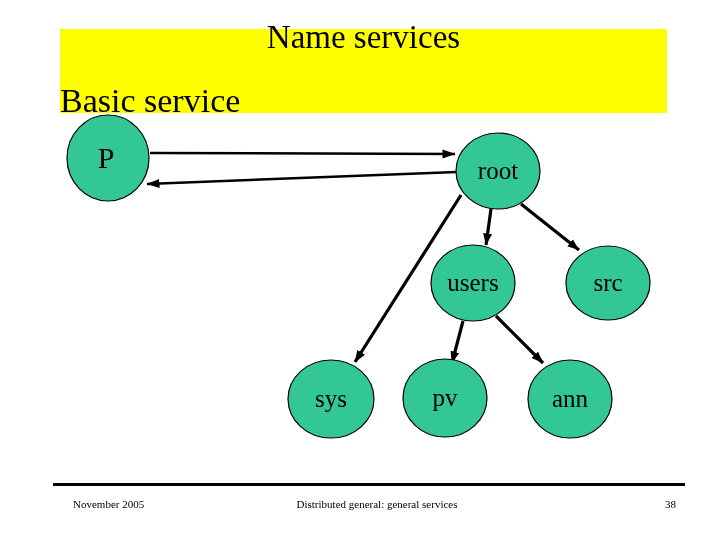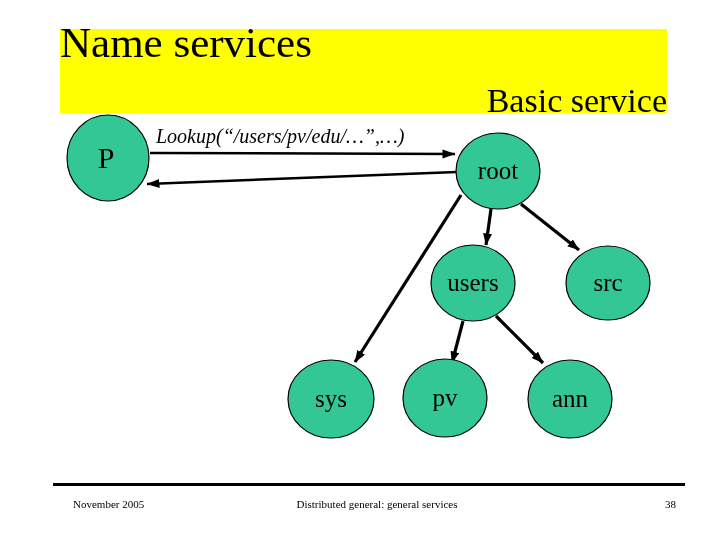--- a/index.html
+++ b/index.html
@@ -2,25 +2,25 @@
 <html><head>
 <meta charset="utf-8">
 <style>
   html,body{margin:0;padding:0;background:#ffffff;}
   .slide{
     position:relative;width:720px;height:540px;background:#ffffff;
     font-family:"Liberation Serif", serif;color:#000;overflow:hidden;
   }
   .banner{position:absolute;left:60px;top:29px;width:607px;height:84px;background:#ffff00;}
   .title{
-    position:absolute;left:60px;top:21px;width:607px;text-align:left;
-    font-size:43px;line-height:1;white-space:nowrap;
+    position:absolute;left:60px;top:21px;width:607px;text-align:center;
+    font-size:33px;line-height:1;white-space:nowrap;
   }
   .subtitle{
-    position:absolute;left:60px;top:84px;width:607px;text-align:right;
+    position:absolute;left:60px;top:84px;width:607px;text-align:left;
     font-size:34px;line-height:1;white-space:nowrap;
   }
   .lookup-label{
     position:absolute;left:156px;top:126px;font-size:20px;font-style:italic;
     line-height:1;white-space:nowrap;
   }
   .ref-label{
     position:absolute;left:185px;top:188px;font-size:20px;line-height:1;white-space:nowrap;
   }
   svg.diagram{position:absolute;left:0;top:0;}
@@ -77,20 +77,19 @@
 
     <text class="node-label big" x="106" y="168">P</text>
     <text class="node-label" x="498" y="179">root</text>
     <text class="node-label" x="473" y="291">users</text>
     <text class="node-label" x="608" y="291">src</text>
     <text class="node-label" x="331" y="407">sys</text>
     <text class="node-label" x="445" y="406">pv</text>
     <text class="node-label" x="570" y="407">ann</text>
   </svg>
 
-  <div class="lookup-label">Lookup(“/users/pv/edu/…”,…)</div>
 
   <div class="footer-line"></div>
   <div class="footer-text footer-date">November 2005</div>
   <div class="footer-text footer-center">Distributed general: general services</div>
   <div class="footer-text footer-page">38</div>
 
 </div>
 
 </body></html>

